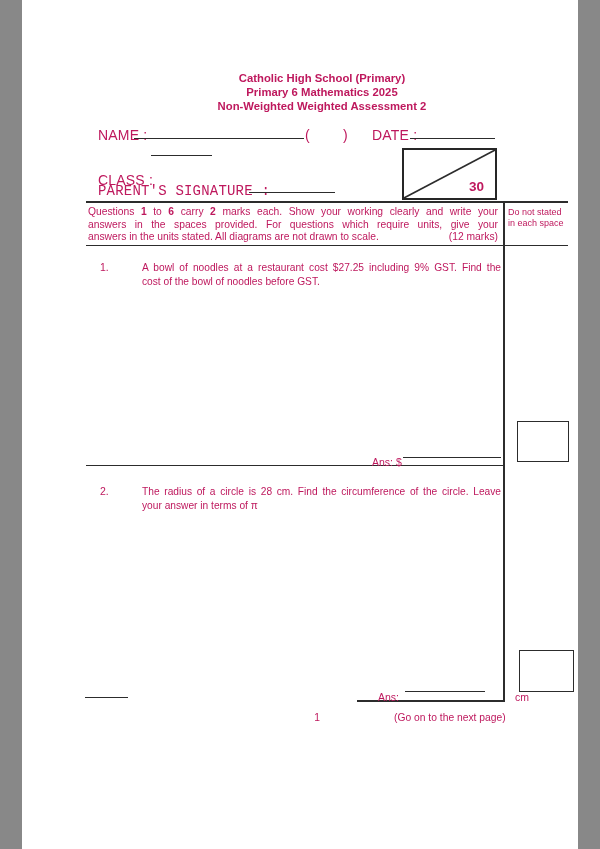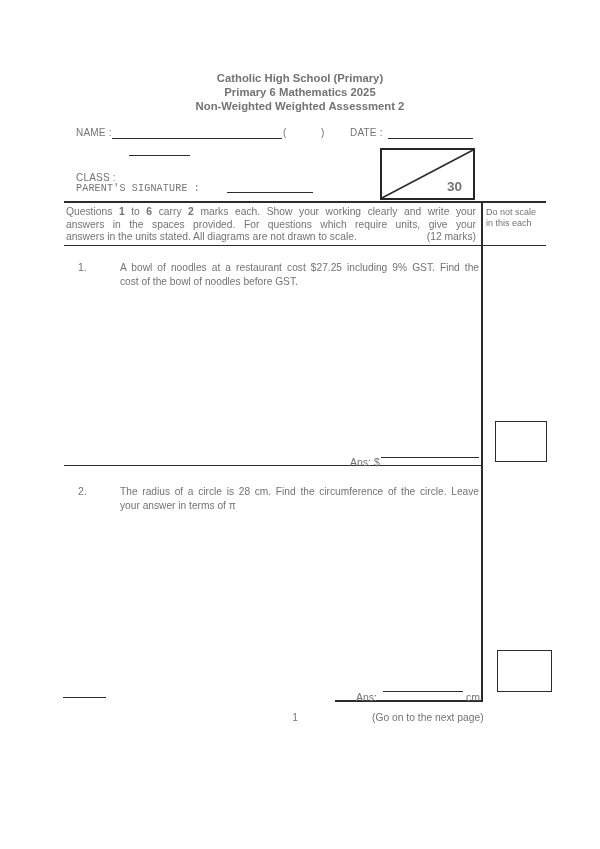--- a/index.html
+++ b/index.html
@@ -1,27 +1,27 @@
 <!DOCTYPE html>
 <html><head>
 <meta charset="utf-8">
 <style>
   * { margin:0; padding:0; box-sizing:border-box; }
   html,body { background:#888; }
   .page {
     position:relative;
-    width:600px; height:849px;
+    width:556px; height:849px;
     margin:0 auto;
     background:#ffffff;
-    color:#737373;
+    color:#be185d;
     font-family:"Liberation Sans","DejaVu Sans",sans-serif;
     overflow:hidden;
   }
   .abs { position:absolute; }
-  .lbl { font-size:10px; letter-spacing:0.2px; }
+  .lbl { font-size:14px; letter-spacing:0.2px; }
   .blank { border-bottom:1.3px solid #2c2c2c; }
   .rule { background:#2c2c2c; }
   .box { border:1.4px solid #2c2c2c; background:transparent; }
   .hdr { left:0; top:71px; width:600px; text-align:center;
          font-weight:bold; font-size:11.3px; line-height:14px; }
   .instr { left:66px; top:206px; width:410px;
            font-size:10.3px; line-height:12.6px; }
   .just { text-align:justify; text-align-last:justify; }
   .bn { font-weight:bold; }
   .qnum { font-size:10.5px; }
@@ -75,39 +75,39 @@
   <div class="abs rule" style="left:335px; top:700px; width:147px; height:1.6px;"></div>
 
   <div class="abs instr">
     <div class="just"><span>Questions </span><span class="bn">1</span><span> to </span><span class="bn">6</span><span> carry </span><span class="bn">2</span><span> marks each. Show your working clearly and write your</span></div>
     <div class="just">answers in the spaces provided. For questions which require units, give your</div>
     <div>answers in the units stated. All diagrams are not drawn to scale.</div>
     <span class="abs" style="right:0; top:25.2px;">(12 marks)</span>
   </div>
 
   <div class="abs marginnote">
-    <div>Do not scale</div>
-    <div>in this each</div>
+    <div>Do not stated</div>
+    <div>in each space</div>
   </div>
 
   <span class="abs qnum" style="left:78px; top:261px;">1.</span>
   <div class="abs qtext" style="left:120px; top:261px;">
     <div class="just">A bowl of noodles at a restaurant cost $27.25 including 9% GST. Find the</div>
     <div>cost of the bowl of noodles before GST.</div>
   </div>
   <span class="abs ans" style="left:350px; top:446px;">Ans: $</span>
   <span class="abs blank" style="left:381px; top:447px; width:98px; height:11px;"></span>
   <div class="abs box" style="left:495px; top:421px; width:52px; height:41px;"></div>
 
   <span class="abs qnum" style="left:78px; top:485px;">2.</span>
   <div class="abs qtext" style="left:120px; top:485px;">
     <div class="just">The radius of a circle is 28 cm. Find the circumference of the circle. Leave</div>
     <div>your answer in terms of π</div>
   </div>
   <span class="abs ans" style="left:356px; top:681px;">Ans:</span>
   <span class="abs blank" style="left:383px; top:682px; width:80px; height:10px;"></span>
-  <span class="abs ans" style="left:466px; top:681px;">cm</span>
+  <span class="abs ans" style="left:493px; top:681px;">cm</span>
   <div class="abs box" style="left:497px; top:650px; width:55px; height:42px;"></div>
 
   <span class="abs footer-txt" style="left:288px; top:712px; width:14px; text-align:center;">1</span>
   <span class="abs footer-txt" style="left:372px; top:712px;">(Go on to the next page)</span>
 
 </div>
 
 </body></html>

